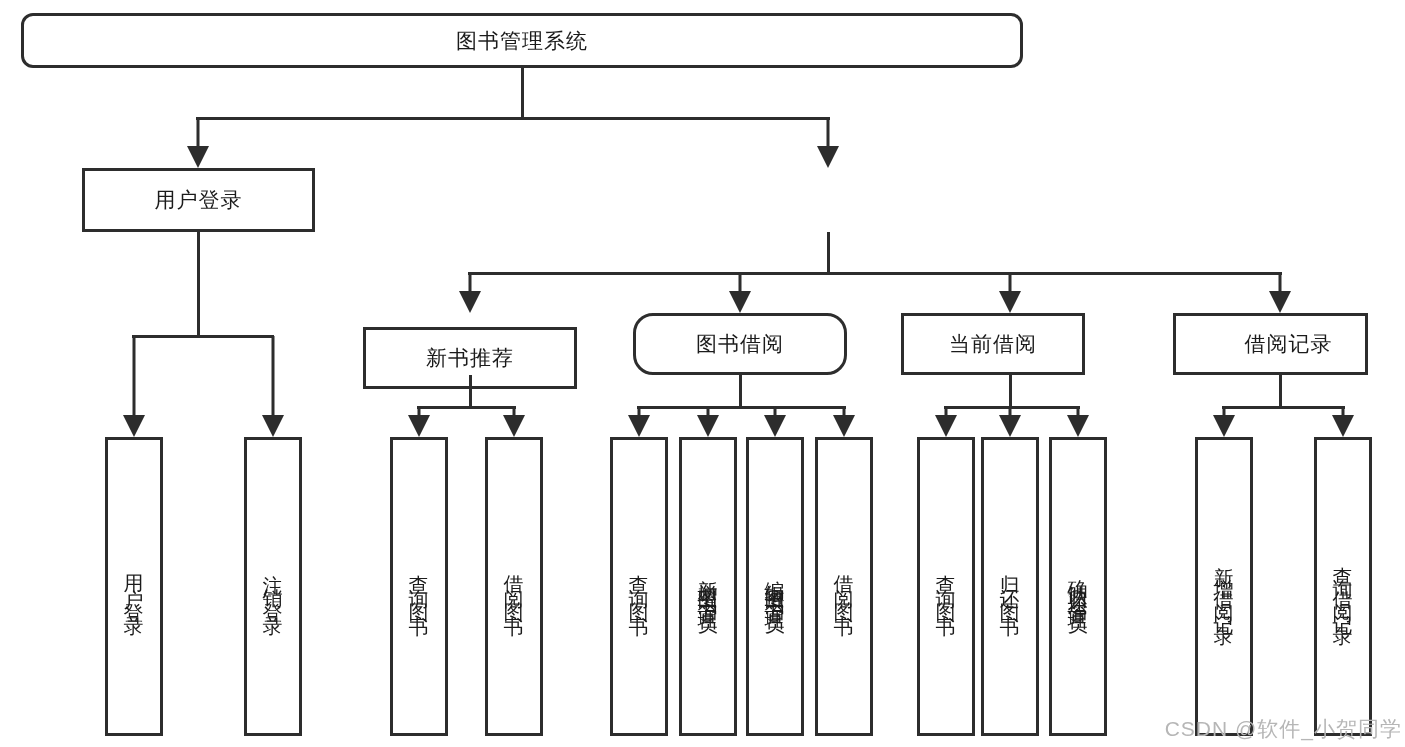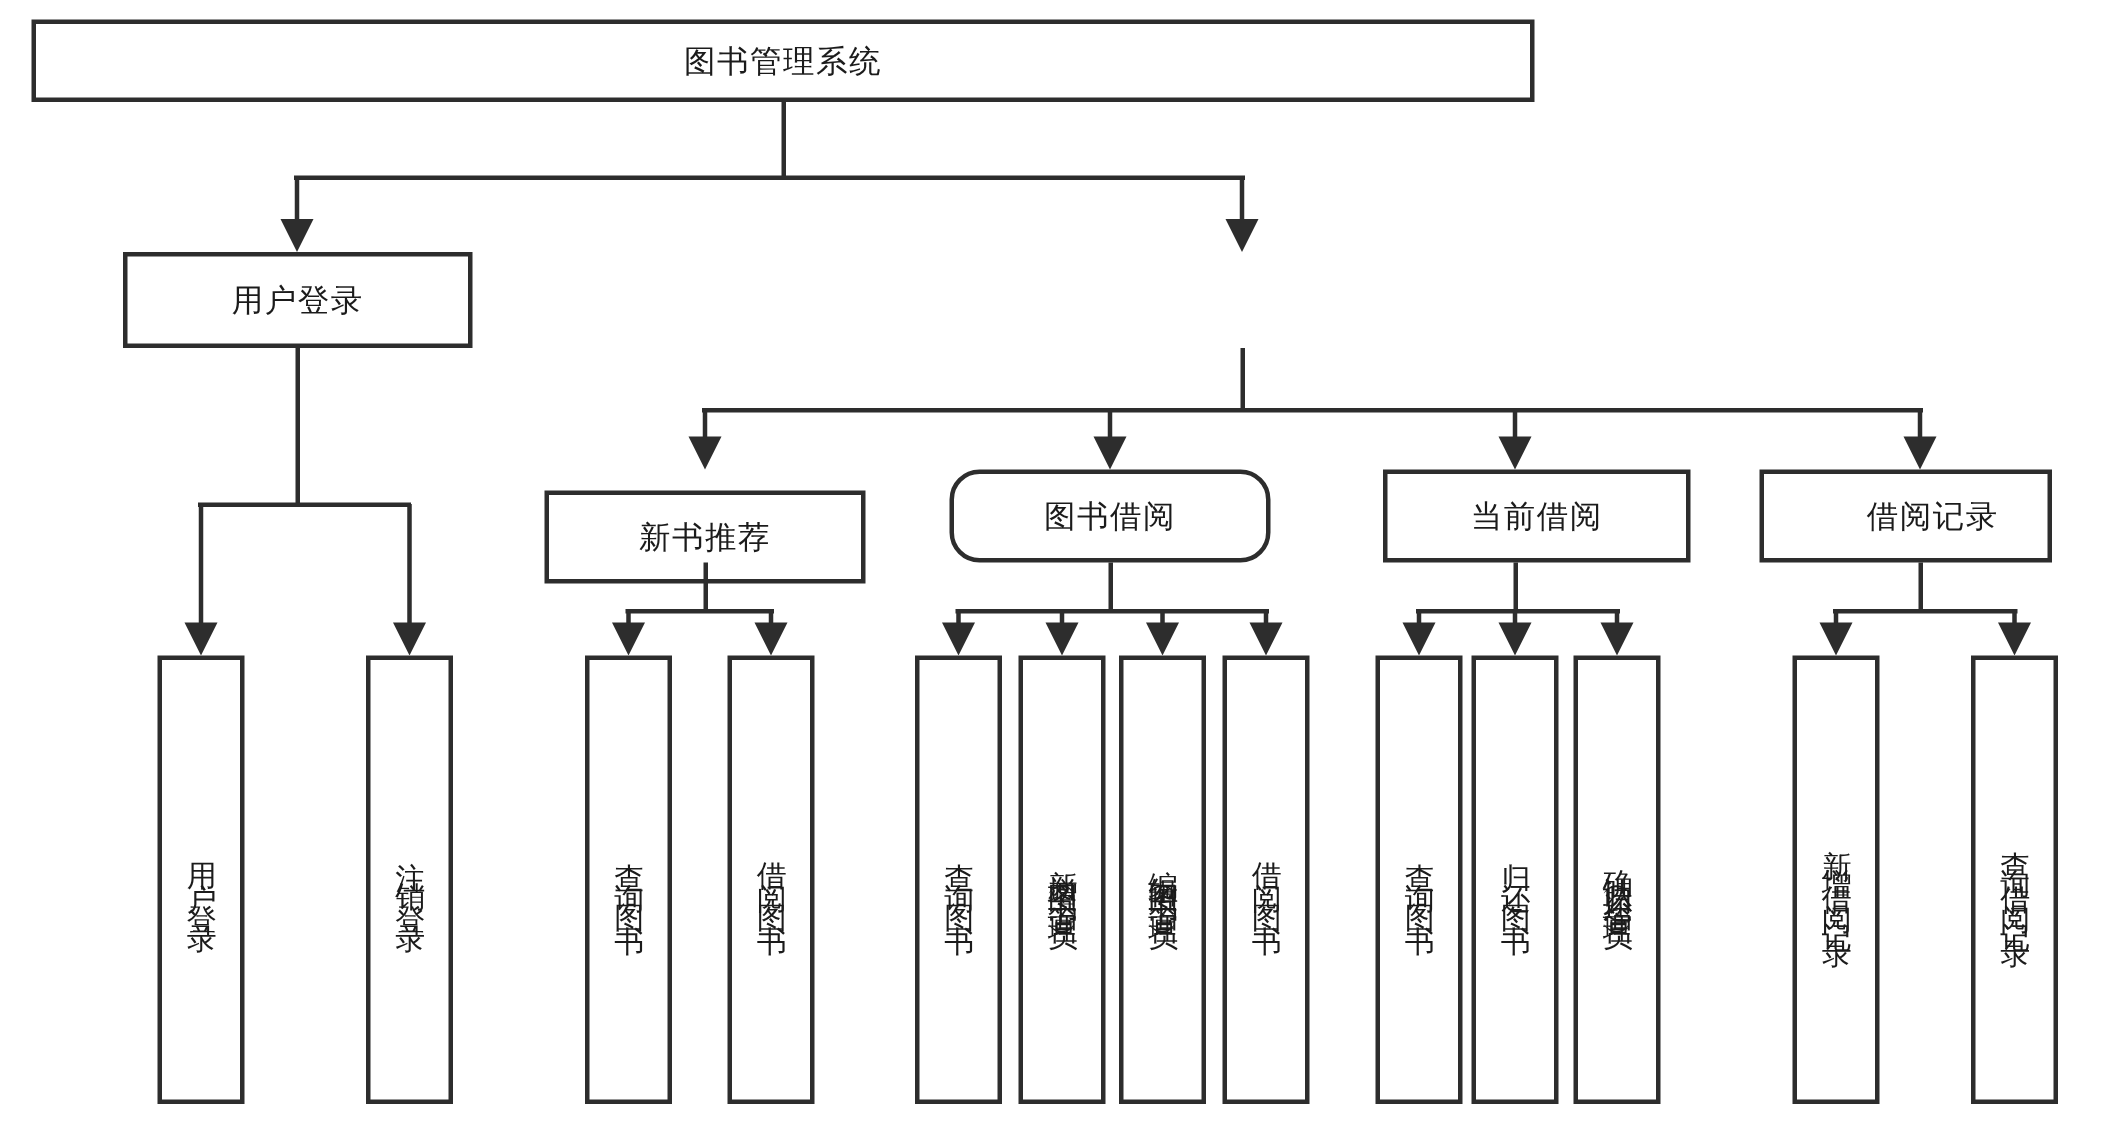--- a/index.html
+++ b/index.html
@@ -44,21 +44,21 @@
   .watermark{
     position:absolute;right:3px;top:715px;z-index:5;
     font-size:21px;color:var(--wm);letter-spacing:1px;white-space:nowrap;
   }
 </style>
 </head>
 <body>
 
 <div class="canvas">
 
-  <div class="box" style="left:21px;top:13px;width:1002px;height:55px;">图书管理系统</div>
+  <div class="box" style="left:21px;top:13px;width:1002px;height:55px;border-radius:12px;">图书管理系统</div>
 
   <div class="vline" style="left:521px;top:68px;height:50px;"></div>
   <div class="hline" style="left:196px;top:117px;width:634px;"></div>
   <div class="arrow" style="left:186px;top:118px;height:50px;">
       <i class="shaft"></i>
       <i class="head"></i>
     </div>
   <div class="arrow" style="left:816px;top:118px;height:50px;">
       <i class="shaft"></i>
       <i class="head"></i>
@@ -91,21 +91,21 @@
       <i class="shaft"></i>
       <i class="head"></i>
     </div>
   <div class="arrow" style="left:1268px;top:274px;height:39px;">
       <i class="shaft"></i>
       <i class="head"></i>
     </div>
 
   <div class="box" style="left:363px;top:327px;width:214px;height:62px;">新书推荐</div>
   <div class="box" style="left:633px;top:313px;width:214px;height:62px;border-radius:20px;">图书借阅</div>
-  <div class="box" style="left:922px;top:313px;width:205px;height:62px;">当前借阅</div>
+  <div class="box" style="left:901px;top:313px;width:184px;height:62px;">当前借阅</div>
   <div class="box" style="left:1173px;top:313px;width:195px;height:62px;padding-left:36px;">借阅记录</div>
 
   <div class="vline" style="left:469px;top:375px;height:33px;"></div>
   <div class="hline" style="left:417px;top:406px;width:99px;"></div>
   <div class="arrow" style="left:407px;top:407px;height:30px;">
       <i class="shaft"></i>
       <i class="head"></i>
     </div>
   <div class="arrow" style="left:502px;top:407px;height:30px;">
       <i class="shaft"></i>
@@ -168,14 +168,15 @@
   <div class="vbox" style="left: 746px; letter-spacing: 5px;">编辑图书（管理员）</div>
   <div class="vbox" style="left: 815px; letter-spacing: 14px;">借阅图书</div>
 
   <div class="vbox" style="left: 917px; letter-spacing: 14px;">查询图书</div>
   <div class="vbox" style="left: 981px; letter-spacing: 14px;">归还图书</div>
   <div class="vbox" style="left: 1049px; letter-spacing: 5px;">确认归还（管理员）</div>
 
   <div class="vbox" style="left: 1195px; letter-spacing: 12px;">新增借阅记录</div>
   <div class="vbox" style="left: 1314px; letter-spacing: 12px;">查询借阅记录</div>
 
+  <div class="watermark">CSDN @软件_小贺同学</div>
 
 </div>
 
 </body></html>

